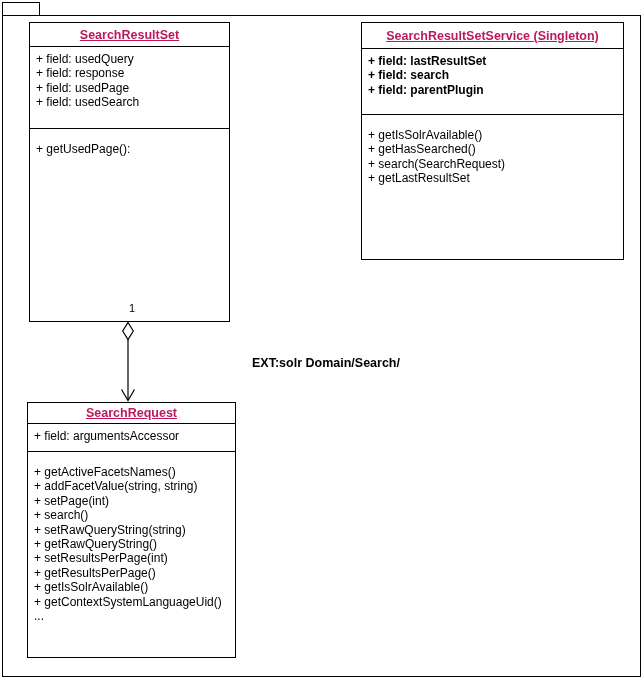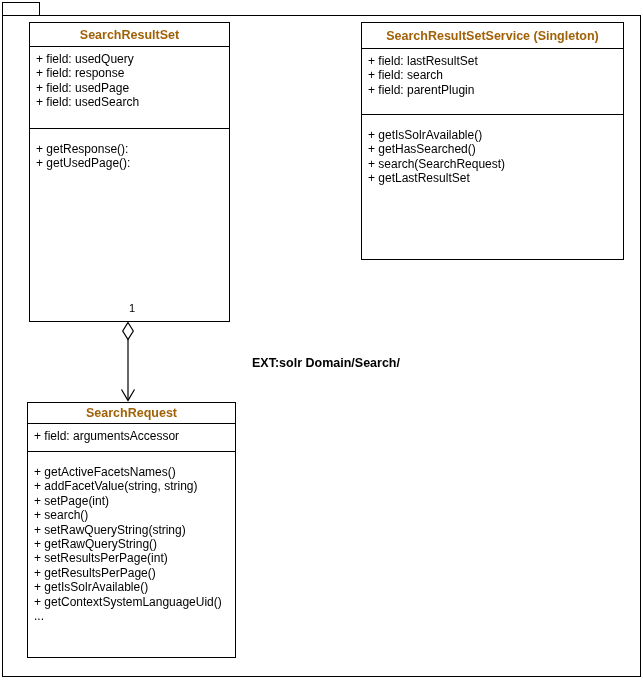--- a/index.html
+++ b/index.html
@@ -49,37 +49,38 @@
   #cls-service         { left: 361px; top: 22px; width: 263px; height: 238px; }
   #cls-searchrequest   { left: 27px; top: 402px; width: 209px; height: 256px; }
 
   .uml-title {
     flex: 0 0 auto;
     display: flex;
     align-items: center;
     justify-content: center;
     font-size: 12.5px;
     font-weight: bold;
-    color: #a16207;
+    color: #be185d;
     border-bottom: 1.5px solid #000000;
     white-space: nowrap;
+    text-decoration: underline;
   }
   #cls-searchresultset .uml-title { height: 23px; }
   #cls-service         .uml-title { height: 25px; }
   #cls-searchrequest   .uml-title { height: 20px; }
 
   .uml-fields {
     flex: 0 0 auto;
     border-bottom: 1.5px solid #000000;
     padding: 5px 6px 0 6px;
     box-sizing: border-box;
     overflow: hidden;
   }
   #cls-searchresultset .uml-fields { height: 82px; }
-  #cls-service         .uml-fields { height: 66px; }
+  #cls-service         .uml-fields { height: 66px; font-weight: bold; }
   #cls-searchrequest   .uml-fields { height: 28px; }
 
   .uml-methods {
     flex: 1 1 auto;
     padding: 13px 6px 0 6px;
     box-sizing: border-box;
     overflow: hidden;
   }
   .member-line {
     font-size: 12px;
@@ -122,21 +123,20 @@
 
   <div class="uml-class" id="cls-searchresultset">
     <div class="uml-title">SearchResultSet</div>
     <div class="uml-fields">
         <div class="member-line">+ field: usedQuery</div>
         <div class="member-line">+ field: response</div>
         <div class="member-line">+ field: usedPage</div>
         <div class="member-line">+ field: usedSearch</div>
       </div>
     <div class="uml-methods">
-        <div class="member-line">+ getResponse():</div>
         <div class="member-line">+ getUsedPage():</div>
       </div>
   </div>
 
   <div class="uml-class" id="cls-service">
     <div class="uml-title">SearchResultSetService (Singleton)</div>
     <div class="uml-fields">
         <div class="member-line">+ field: lastResultSet</div>
         <div class="member-line">+ field: search</div>
         <div class="member-line">+ field: parentPlugin</div>

